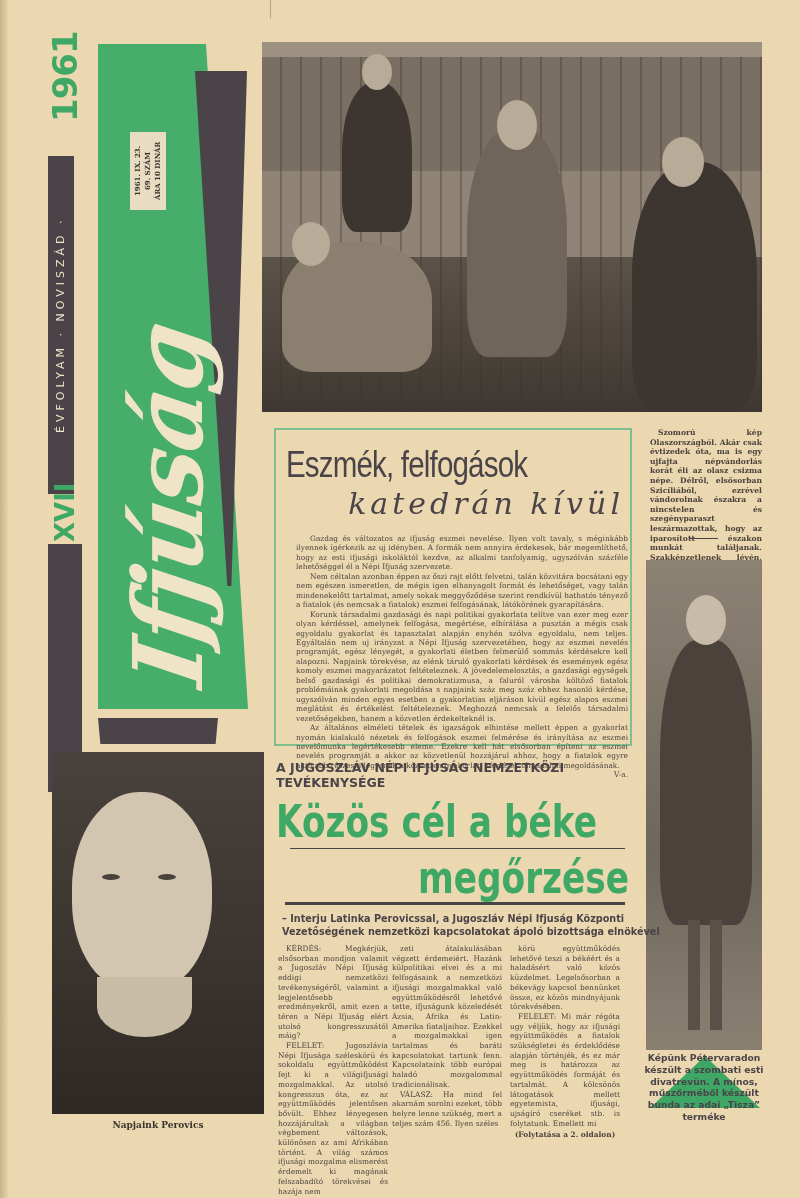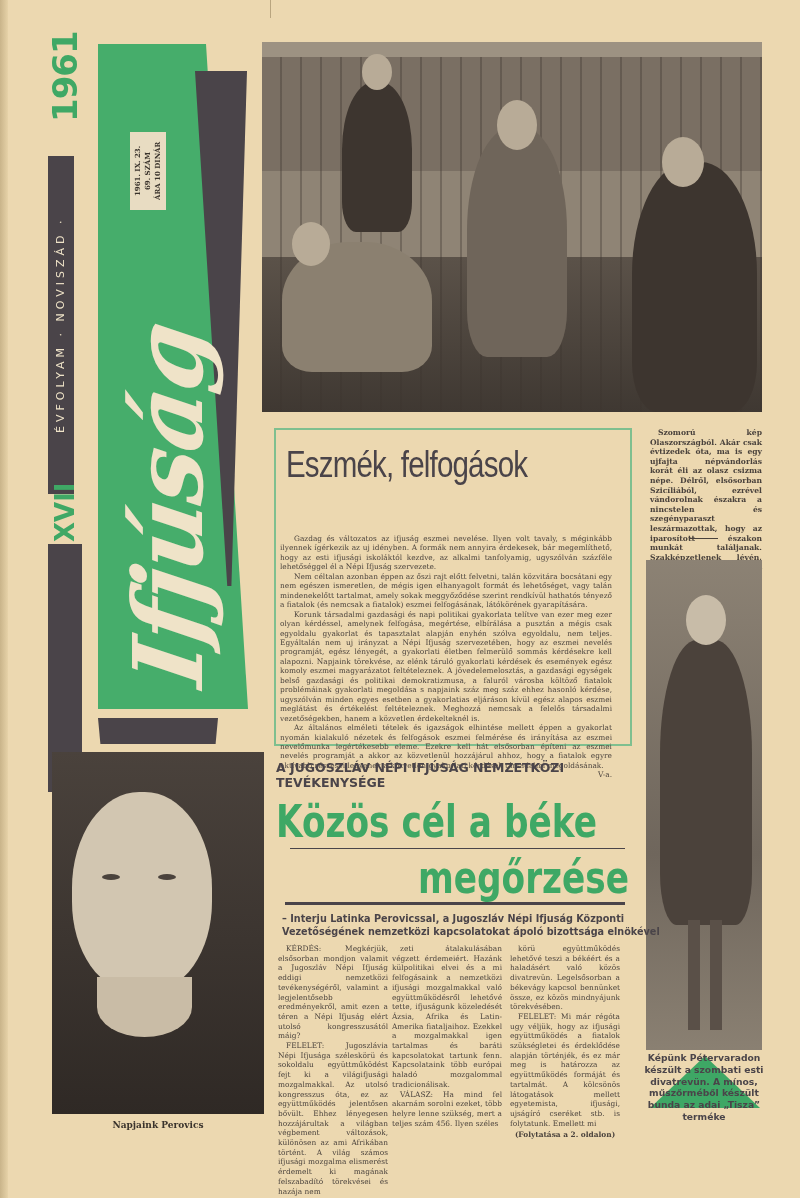--- a/index.html
+++ b/index.html
@@ -132,21 +132,21 @@
     font-family: "Liberation Sans Narrow", "Liberation Sans", sans-serif;
     font-size: 36px; color: #4a4449; letter-spacing: -1px; transform: scaleX(.82);
     transform-origin: left top; white-space: nowrap;
   }
   .box1 .title2 {
     position: absolute; right: 6px; top: 56px;
     font-family: "DejaVu Serif", serif; font-style: italic;
     font-size: 30px; color: #4a4449; letter-spacing: 4px; white-space: nowrap;
   }
   .box1 .body {
-    position: absolute; left: 4px; top: 104px; width: 332px;
+    position: absolute; left: 20px; top: 104px; width: 332px;
     font-size: 7.4px; line-height: 9.45px; text-align: justify; color: #4a423c;
   }
   .box1 .body p { text-indent: 14px; }
   .sig { text-align: right; }
 
   
   .side-caption {
     position: absolute; left: 650px; top: 428px; width: 112px;
     font-size: 7.6px; line-height: 9.6px; font-weight: bold; text-align: justify; color: #4a423c;
   }
@@ -227,20 +227,21 @@
   <div class="fig" style="left:205px;top:85px;width:100px;height:230px;background:#6f655a;"></div>
   <div class="face" style="left:235px;top:58px;width:40px;height:50px;"></div>
   <div class="fig" style="left:20px;top:200px;width:150px;height:130px;background:#8b8070;"></div>
   <div class="face" style="left:30px;top:180px;width:38px;height:44px;"></div>
   <div class="fig" style="left:370px;top:120px;width:125px;height:250px;"></div>
   <div class="face" style="left:400px;top:95px;width:42px;height:50px;"></div>
 </div>
 
 <div class="box1">
   <div class="title1">Eszmék, felfogások</div>
+  <div class="title2">katedrán kívül</div>
   <div class="body">
     <p>Gazdag és változatos az ifjuság eszmei nevelése. Ilyen volt tavaly, s méginkább ilyennek ígérkezik az uj idényben. A formák nem annyira érdekesek, bár megemlíthető, hogy az esti ifjusági iskoláktól kezdve, az alkalmi tanfolyamig, ugyszólván százféle lehetőséggel él a Népi Ifjuság szervezete.</p>
     <p>Nem céltalan azonban éppen az őszi rajt előtt felvetni, talán közvitára bocsátani egy nem egészen ismeretlen, de mégis igen elhanyagolt formát és lehetőséget, vagy talán mindenekelőtt tartalmat, amely sokak meggyőződése szerint rendkívül hathatós tényező a fiatalok (és nemcsak a fiatalok) eszmei felfogásának, látókörének gyarapítására.</p>
     <p>Korunk társadalmi gazdasági és napi politikai gyakorlata telítve van ezer meg ezer olyan kérdéssel, amelynek felfogása, megértése, elbírálása a pusztán a mégis csak egyoldalu gyakorlat és tapasztalat alapján enyhén szólva egyoldalu, nem teljes. Egyáltalán nem uj irányzat a Népi Ifjuság szervezetében, hogy az eszmei nevelés programját, egész lényegét, a gyakorlati életben felmerülő sommás kérdésekre kell alapozni. Napjaink törekvése, az elénk táruló gyakorlati kérdések és események egész komoly eszmei magyarázatot feltételeznek. A jövedelemelosztás, a gazdasági egységek belső gazdasági és politikai demokratizmusa, a faluról városba költöző fiatalok problémáinak gyakorlati megoldása s napjaink száz meg száz ehhez hasonló kérdése, ugyszólván minden egyes esetben a gyakorlatias eljáráson kívül egész alapos eszmei meglátást és értékelést feltételeznek. Meghozzá nemcsak a felelős társadalmi vezetőségekben, hanem a közvetlen érdekelteknél is.</p>
     <p>Az általános elméleti tételek és igazságok elhintése mellett éppen a gyakorlat nyomán kialakuló nézetek és felfogások eszmei felmérése és irányítása az eszmei nevelőmunka legértékesebb eleme. Ezekre kell hát elsősorban építeni az eszmei nevelés programját a akkor az közvetlenül hozzájárul ahhoz, hogy a fiatalok egyre aktívabb részesei legyenek a közvetlen gyakorlati kérdések társadalmi megoldásának.</p>
     <div class="sig">V-a.</div>
   </div>
 </div>
 
 <div class="side-caption">
@@ -275,19 +276,19 @@
 
 <div class="col col1">
   <p class="q">KÉRDÉS: Megkérjük, elsősorban mondjon valamit a Jugoszláv Népi Ifjuság eddigi nemzetközi tevékenységéről, valamint a legjelentősebb eredményekről, amit ezen a téren a Népi Ifjuság elért utolsó kongresszusától máig?</p>
   <p>FELELET: Jugoszlávia Népi Ifjusága széleskörü és sokoldalu együttműködést fejt ki a világifjusági mozgalmakkal. Az utolsó kongresszus óta, ez az együttműködés jelentősen bővült. Ehhez lényegesen hozzájárultak a világban végbement változások, különösen az ami Afrikában történt. A világ számos ifjusági mozgalma elismerést érdemelt ki magának felszabadító törekvései és hazája nem</p>
 </div>
 <div class="col col2">
   <p>zeti átalakulásában végzett érdemeiért. Hazánk külpolitikai elvei és a mi felfogásaink a nemzetközi ifjusági mozgalmakkal való együttműködésről lehetővé tette, ifjuságunk közeledését Ázsia, Afrika és Latin-Amerika fiataljaihoz. Ezekkel a mozgalmakkal igen tartalmas és baráti kapcsolatokat tartunk fenn. Kapcsolataink több európai haladó mozgalommal tradicionálisak.</p>
   <p>VÁLASZ: Ha mind fel akarnám sorolni ezeket, több helyre lenne szükség, mert a teljes szám 456. Ilyen széles</p>
 </div>
 <div class="col col3">
-  <p>körü együttműködés lehetővé teszi a békéért és a haladásért való közös divatrevün. Legelsősorban a békevágy kapcsol bennünket össze, ez közös mindnyájunk törekvésében.</p>
+  <p>körü együttműködés lehetővé teszi a békéért és a haladásért való közös küzdelmet. Legelsősorban a békevágy kapcsol bennünket össze, ez közös mindnyájunk törekvésében.</p>
   <p>FELELET: Mi már régóta ugy véljük, hogy az ifjusági együttműködés a fiatalok szükségletei és érdeklődése alapján történjék, és ez már meg is határozza az együttműködés formáját és tartalmát. A kölcsönös látogatások mellett egyetemista, ifjusági, ujságíró cseréket stb. is folytatunk. Emellett mi</p>
   <p class="cont">(Folytatása a 2. oldalon)</p>
 </div>
 
 <div class="green-triangle"></div>
 <div class="fashion-caption">Képünk Pétervaradon készült a szombati esti divatrevün. A mínos, műszőrméből készült bunda az adai „Tisza” terméke</div>
 
 </body></html>

